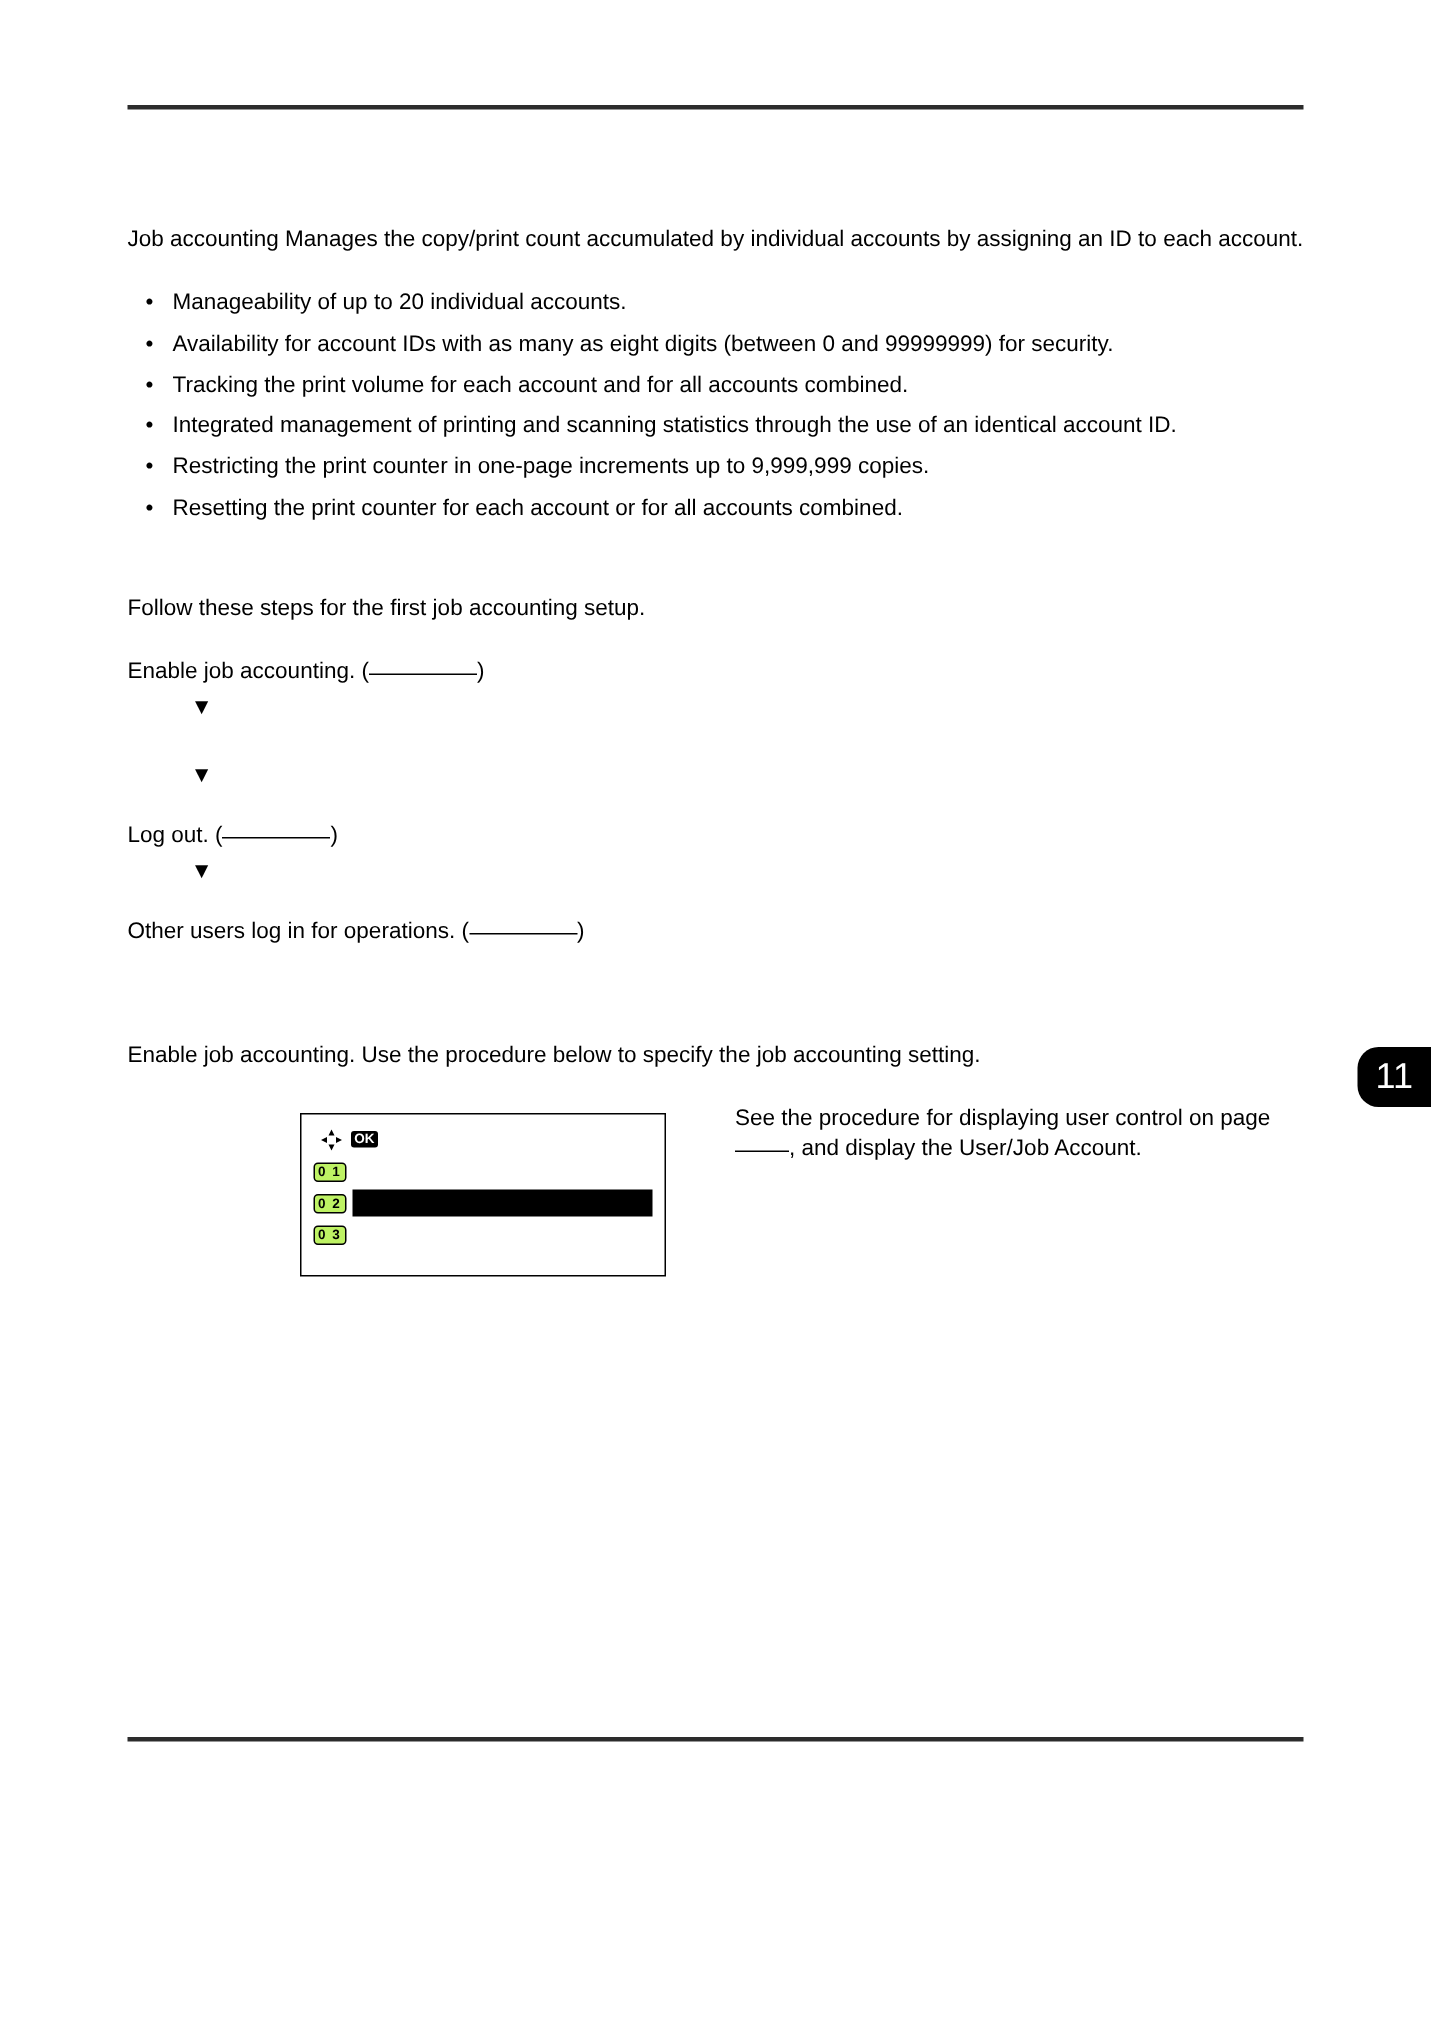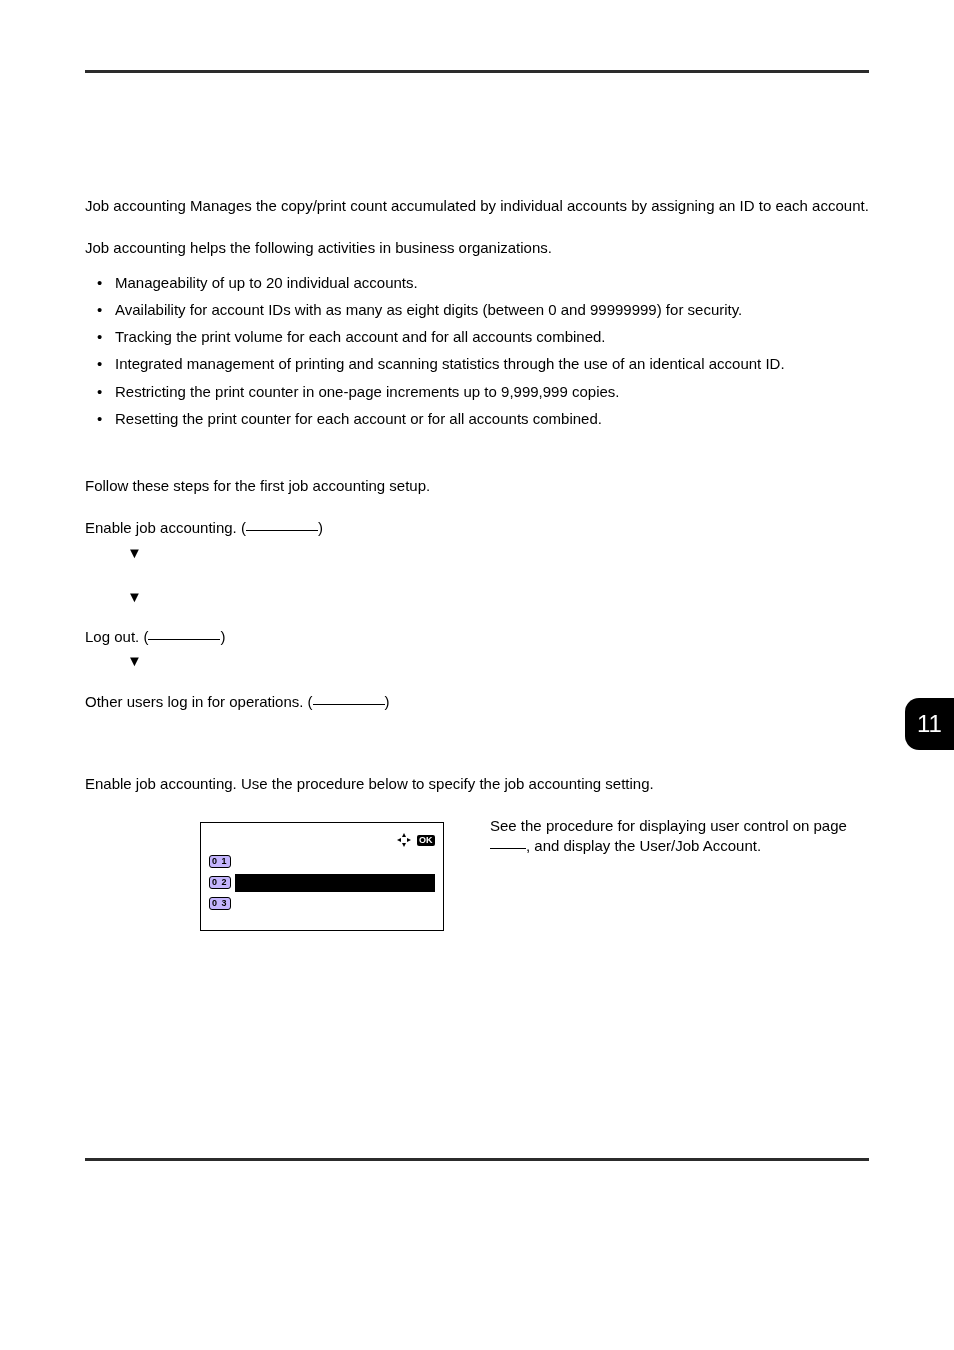--- a/index.html
+++ b/index.html
@@ -21,21 +21,20 @@
     height: 3px;
     background: #2c2c2c;
   }
   .rule.top { top: 70px; }
   .rule.bottom { top: 1158px; }
   .content {
     position: absolute;
     top: 150px; left: 85px; right: 85px;
     font-size: 15px;
     line-height: 1.35;
-    margin-top: 46px;
   }
   .para { margin-bottom: 22px; }
   .bullets { margin: 0; padding: 0; list-style: none; }
   .bullets li { margin: 0 0 7px 0; padding-left: 30px; position: relative; }
   .bullets li::before { content: "•"; position: absolute; left: 12px; top: 0; }
   .spacer-sm { height: 40px; }
   .spacer-md { height: 14px; }
   .flow-line { margin-bottom: 2px; }
   .flow-arrow { margin: 4px 0 6px 42px; font-size: 15px; }
   .blank {
@@ -49,33 +48,33 @@
   .section2 { margin-top: 62px; }
   .two-col { display: flex; margin-top: 18px; }
   .col-left { width: 380px; padding-top: 6px; padding-left: 115px; }
   .col-right { flex: 1; padding-left: 25px;}
   .panel {
     width: 244px;
     border: 1.5px solid #000;
     padding: 6px 8px 16px 8px;
     font-size: 14px;
   }
-  .panel-row1 { display: flex; align-items: center; justify-content: space-between; height: 22px;}
+  .panel-row1 { display: flex; align-items: center; justify-content: flex-start; height: 22px;}
   .panel-title { white-space: pre; font-size: 13px; }
   .panel-icons { display: flex; gap: 5px; align-items: center; }
   .panel-line { display: flex; align-items: center; height: 21px; }
   .num-box {
     border: 1.2px solid #000;
     border-radius: 3px;
     font-size: 9px;
     font-weight: bold;
     padding: 0 2px;
     letter-spacing: 1px;
     height: 13px; line-height: 11px;
-    background: #c4b5fd;
+    background: #bef264;
     color: #000;
   }
   .panel-label { margin-left: 6px; font-size: 13.5px;}
   .panel-highlight {
     display: inline-block;
     background: #000;
     color: #fff;
     flex: 1;
     margin-left: 4px;
     padding: 0 3px 1px 3px;
@@ -87,21 +86,21 @@
     background: #000; color: #fff;
     font-size: 9px; font-weight: bold;
     padding: 1px 2.5px;
     border-radius: 2px;
     line-height: 1;
   }
   .tri { font-size: 12px;}
   .page-tab {
     position: absolute;
     top: 698px; right: 0;
-    width: 49px; height: 52px;
+    width: 49px; height: 40px;
     background: #000;
     border-top-left-radius: 14px;
     border-bottom-left-radius: 14px;
     color: #fff;
     font-size: 24px;
     display: flex; align-items: center; justify-content: center;
   }
 </style>
 </head>
 <body>
@@ -110,21 +109,20 @@
   <div class="rule top"></div>
   <div class="rule bottom"></div>
 
   <div class="page-tab">
     <span>11</span>
   </div>
 
   <div class="content">
 
     <div class="para">Job accounting Manages the copy/print count accumulated by individual accounts by assigning an ID to each account.</div>
-    <div class="para" style="margin-bottom:14px">Job accounting helps the following activities in business organizations.</div>
 
     <ul class="bullets">
       <li>Manageability of up to 20 individual accounts.</li>
       <li>Availability for account IDs with as many as eight digits (between 0 and 99999999) for security.</li>
       <li>Tracking the print volume for each account and for all accounts combined.</li>
       <li>Integrated management of printing and scanning statistics through the use of an identical account ID.</li>
       <li>Restricting the print counter in one-page increments up to 9,999,999 copies.</li>
       <li>Resetting the print counter for each account or for all accounts combined.</li>
     </ul>
 

